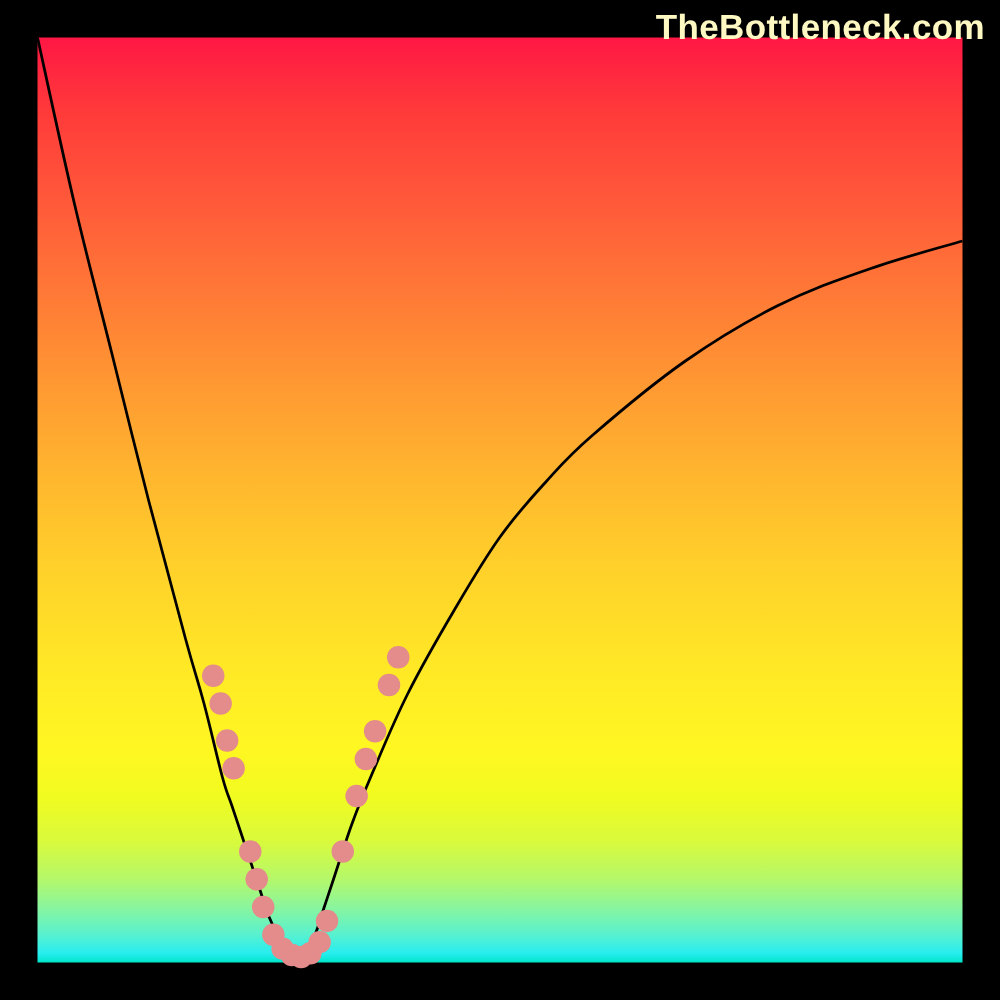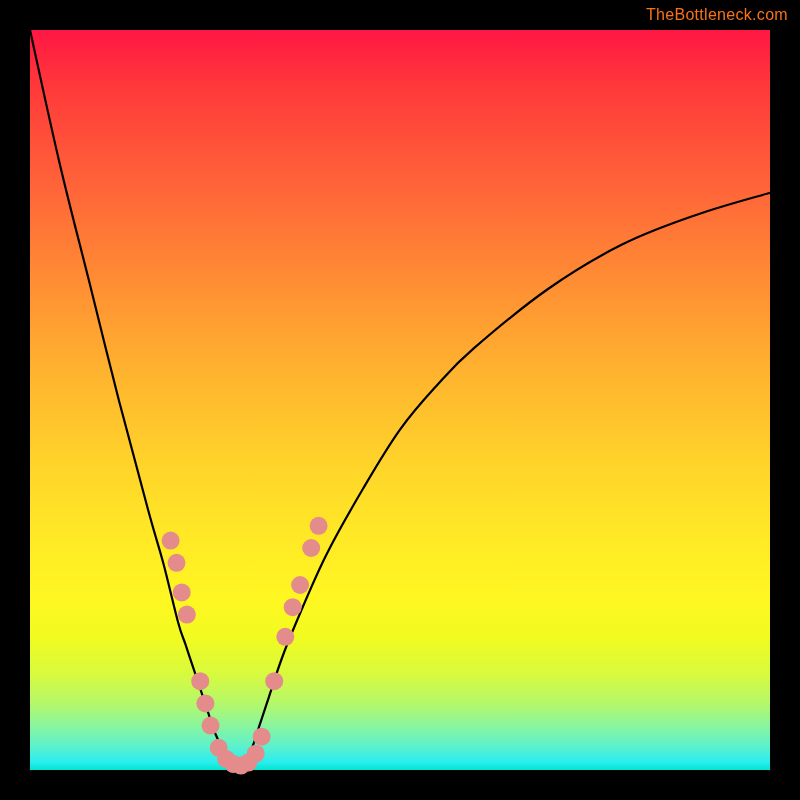--- a/index.html
+++ b/index.html
@@ -33,23 +33,23 @@
       #8af59d 94%,
       #58f1d0 97%,
       #28edf0 99%,
       #00e6c9 100%
     );
   }
   .watermark {
     position: absolute;
     top: 6px;
     right: 12px;
-    color: #f97316;
-    font-size: 16px;
-    font-weight: 400;
+    color: #fef9c3;
+    font-size: 28px;
+    font-weight: 700;
     letter-spacing: 0.3px;
   }
   svg.plot {
     position: absolute;
     left: 30px;
     top: 30px;
     width: 740px;
     height: 740px;
     overflow: visible;
   }

